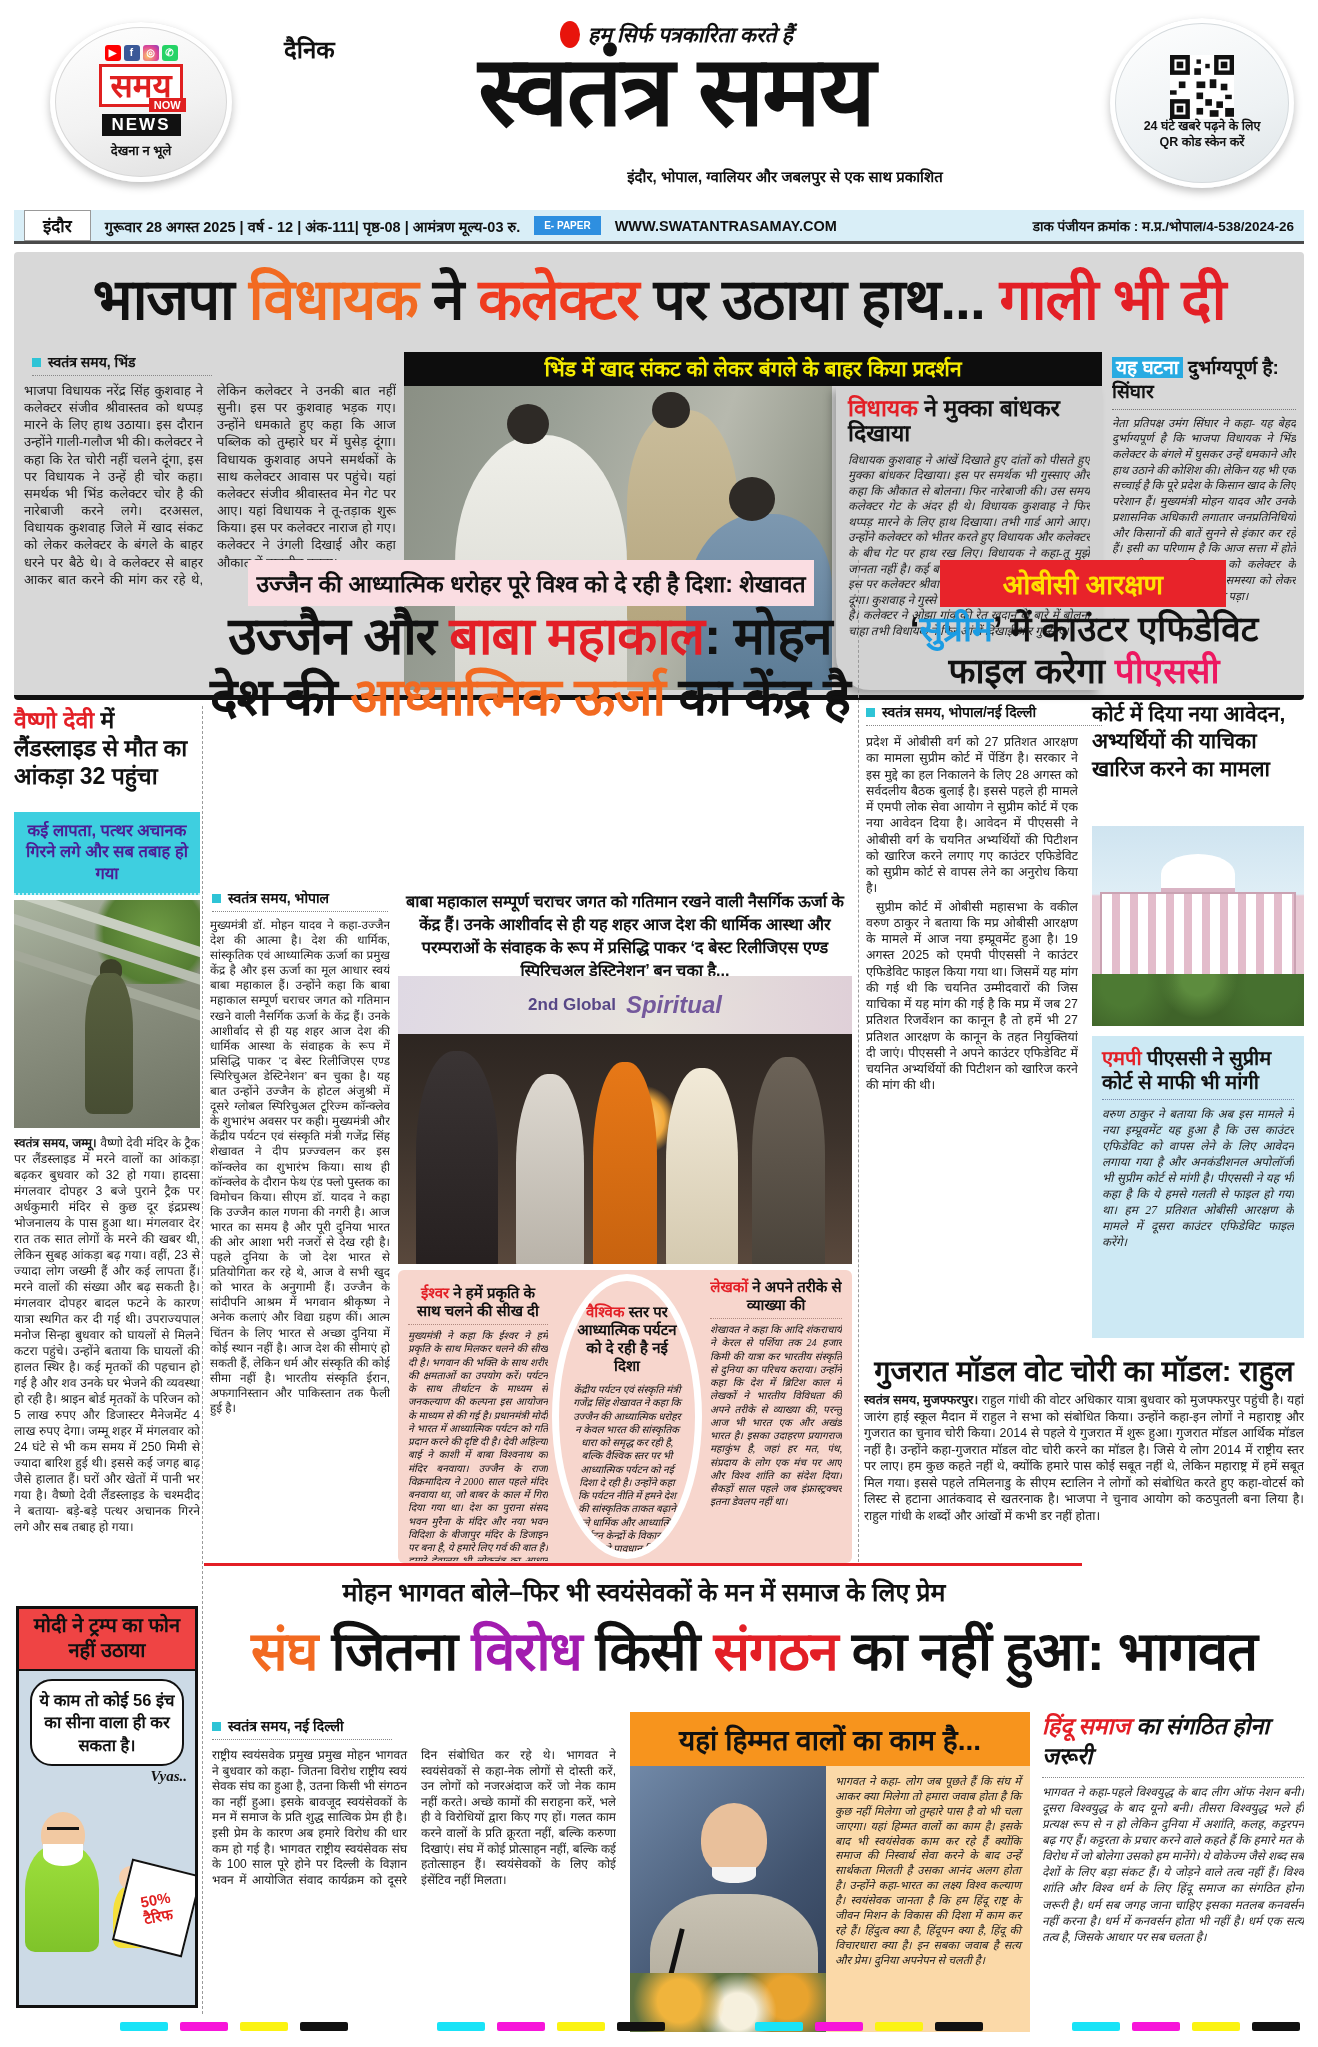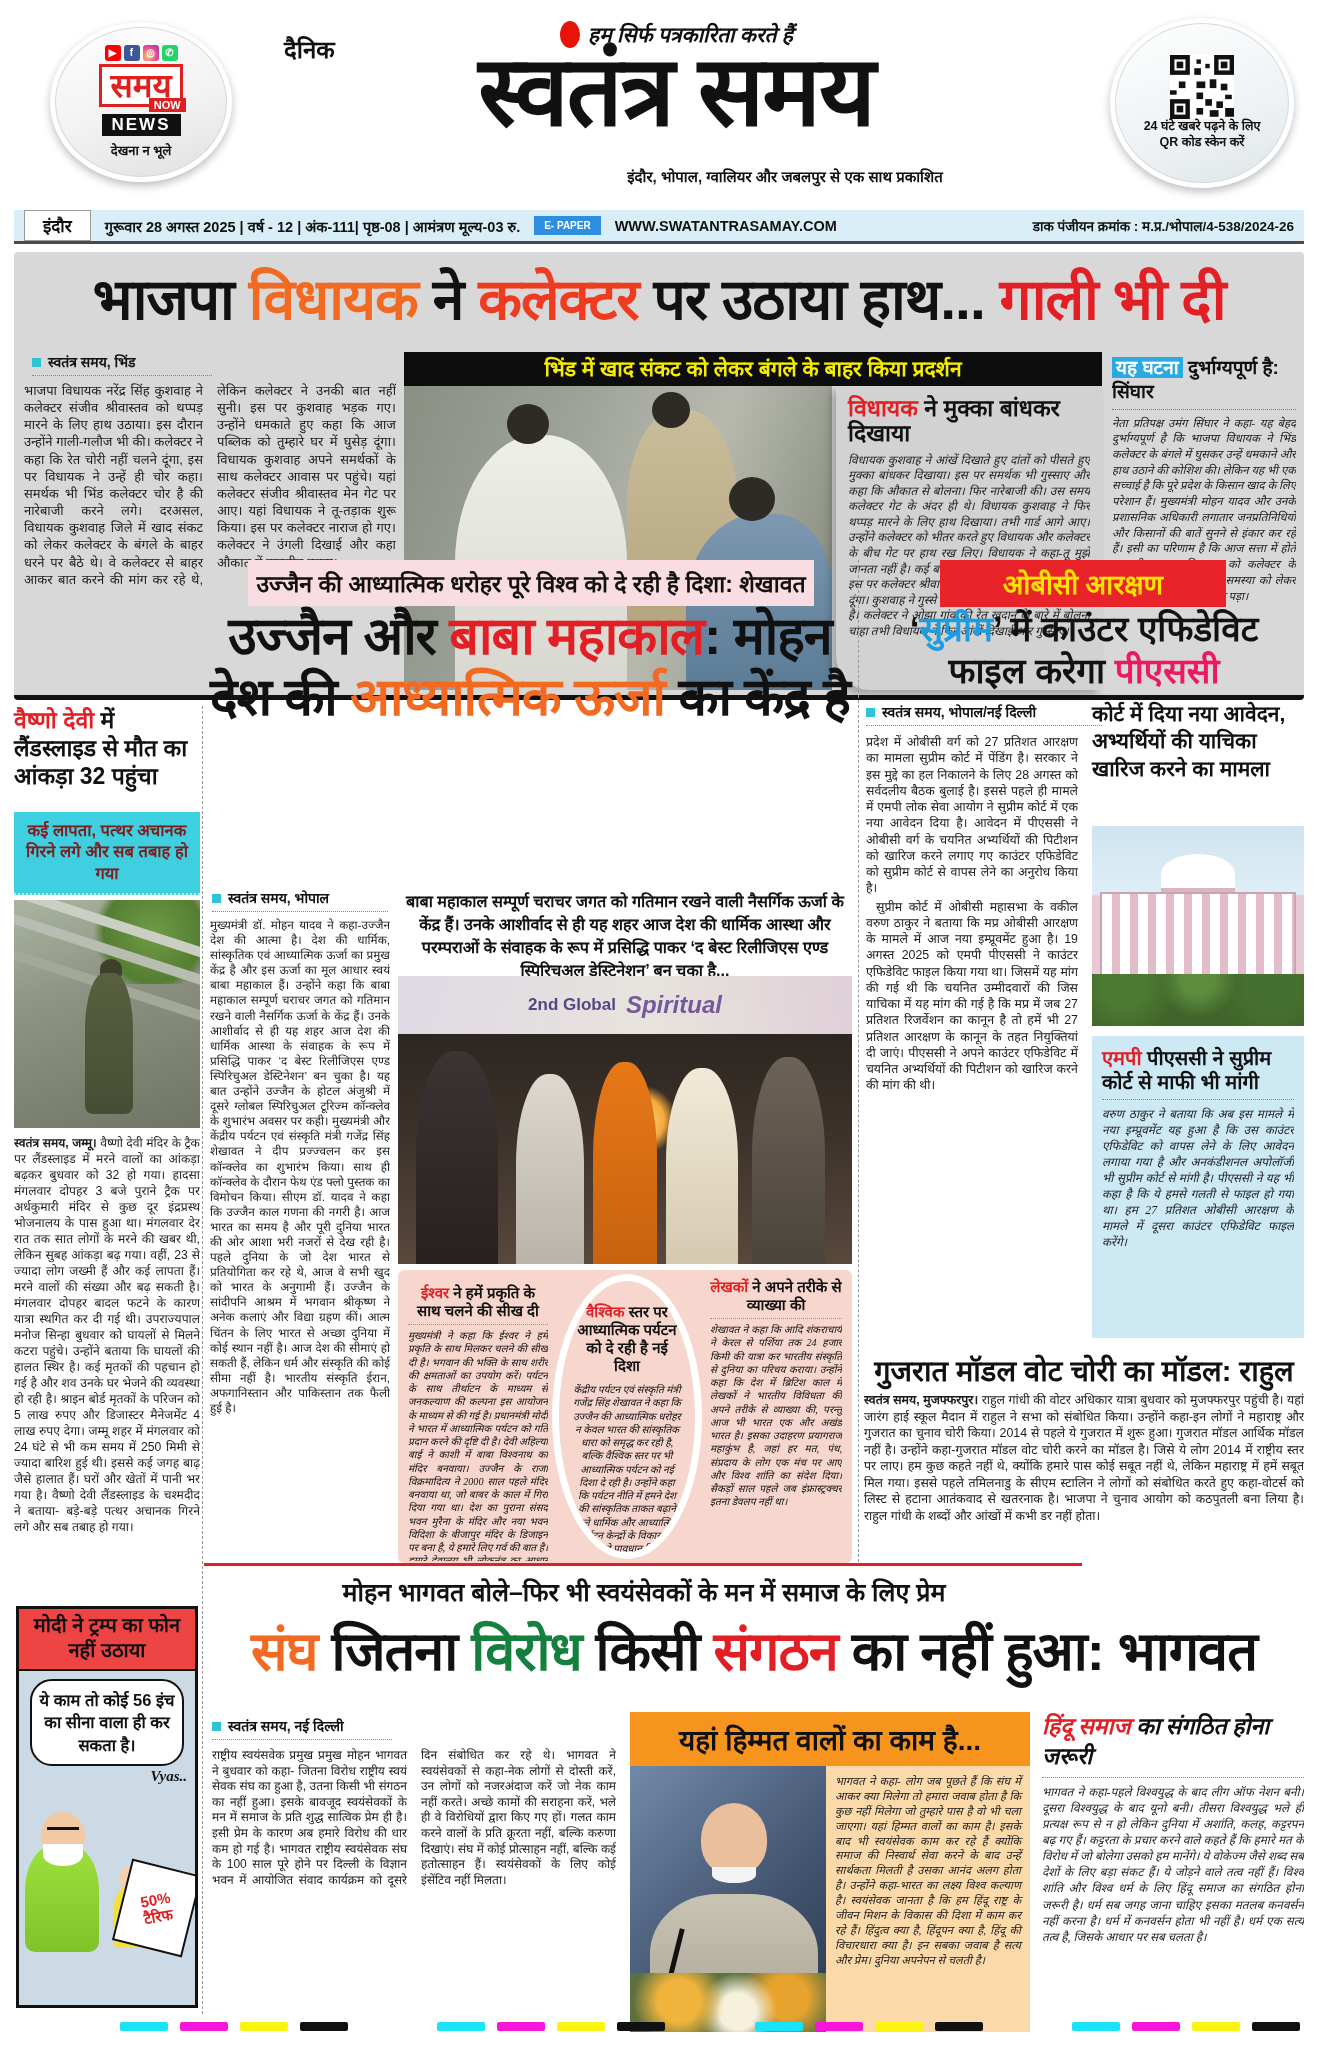--- a/index.html
+++ b/index.html
@@ -8,21 +8,21 @@
     position:relative; width:1318px; height:2047px; margin:0 auto;
     background:#fff; overflow:hidden;
     font-family:"Liberation Sans", sans-serif; color:#111;
   }
   .abs { position:absolute; }
 
   
   .c-orange { color:#f26a21; }
   .c-red    { color:#e31f26; }
   .c-red2   { color:#ef3b1f; }
-  .c-mag    { color:#15803d; }
+  .c-mag    { color:#a21caf; }
   .c-blue   { color:#1b9ce3; }
   .c-pink   { color:#ed1860; }
   .c-black  { color:#111; }
 
   
   .logo-badge {
     left:50px; top:22px; width:182px; height:160px; border-radius:50%;
     background:linear-gradient(165deg,#ffffff 0%,#f2f2f2 55%,#dfdfdf 100%);
     box-shadow:0 4px 8px rgba(0,0,0,.25), inset 0 0 0 5px #fff, inset 0 0 0 6px #d8d8d8;
     display:flex; flex-direction:column; align-items:center; justify-content:center; gap:3px;
@@ -98,21 +98,21 @@
   .sidestory { left:1112px; top:356px; width:184px; height:334px; overflow:hidden; }
   .sidestory-head { font-size:19px; font-weight:900; line-height:1.25;
     border-bottom:1px dotted #777; padding-bottom:5px; margin-bottom:6px; }
   .hl-cyan { background:#29abe2; color:#fff; padding:0 4px; }
   .sidestory-body { font-size:11.4px; line-height:1.38; }
 
   
   .rail-divider { left:202px; top:706px; height:1308px; border-left:1px dashed #9a9a9a; width:0; }
   .mid-divider { left:858px; top:560px; height:1002px; border-left:1px dashed #9a9a9a; width:0; }
   .vd-head { left:14px; top:706px; width:186px; font-size:23px; font-weight:900; line-height:1.22; }
-  .vd-sub { left:14px; top:812px; width:186px; background:#3ecfe0; color:#7f1d1d; text-align:center;
+  .vd-sub { left:14px; top:812px; width:186px; background:#3ecfe0; color:#4c1d95; text-align:center;
     font-size:16.5px; font-weight:bold; line-height:1.3; padding:8px 4px 9px;
     border-bottom:2px dotted #bfeff5; }
   .vd-photo { left:14px; top:900px; width:186px; height:228px; overflow:hidden;
     background:linear-gradient(160deg,#aab5a0 0%,#8d9282 40%,#6f7464 100%); }
   .vdp-green { position:absolute; right:-10%; top:-8%; width:70%; height:45%;
     background:radial-gradient(circle,#6f9c44 0%,#557d33 60%,transparent 72%); }
   .vdp-beam { position:absolute; left:-20%; top:10%; width:160%; height:10px;
     background:#c9cfc2; transform:rotate(18deg); box-shadow:0 26px 0 #b7bdb0, 0 60px 0 #a3a899; }
   .vdp-soldier { position:absolute; left:38%; top:32%; width:26%; height:62%;
     background:linear-gradient(#58603f,#474d33); border-radius:40% 40% 8px 8px; }

